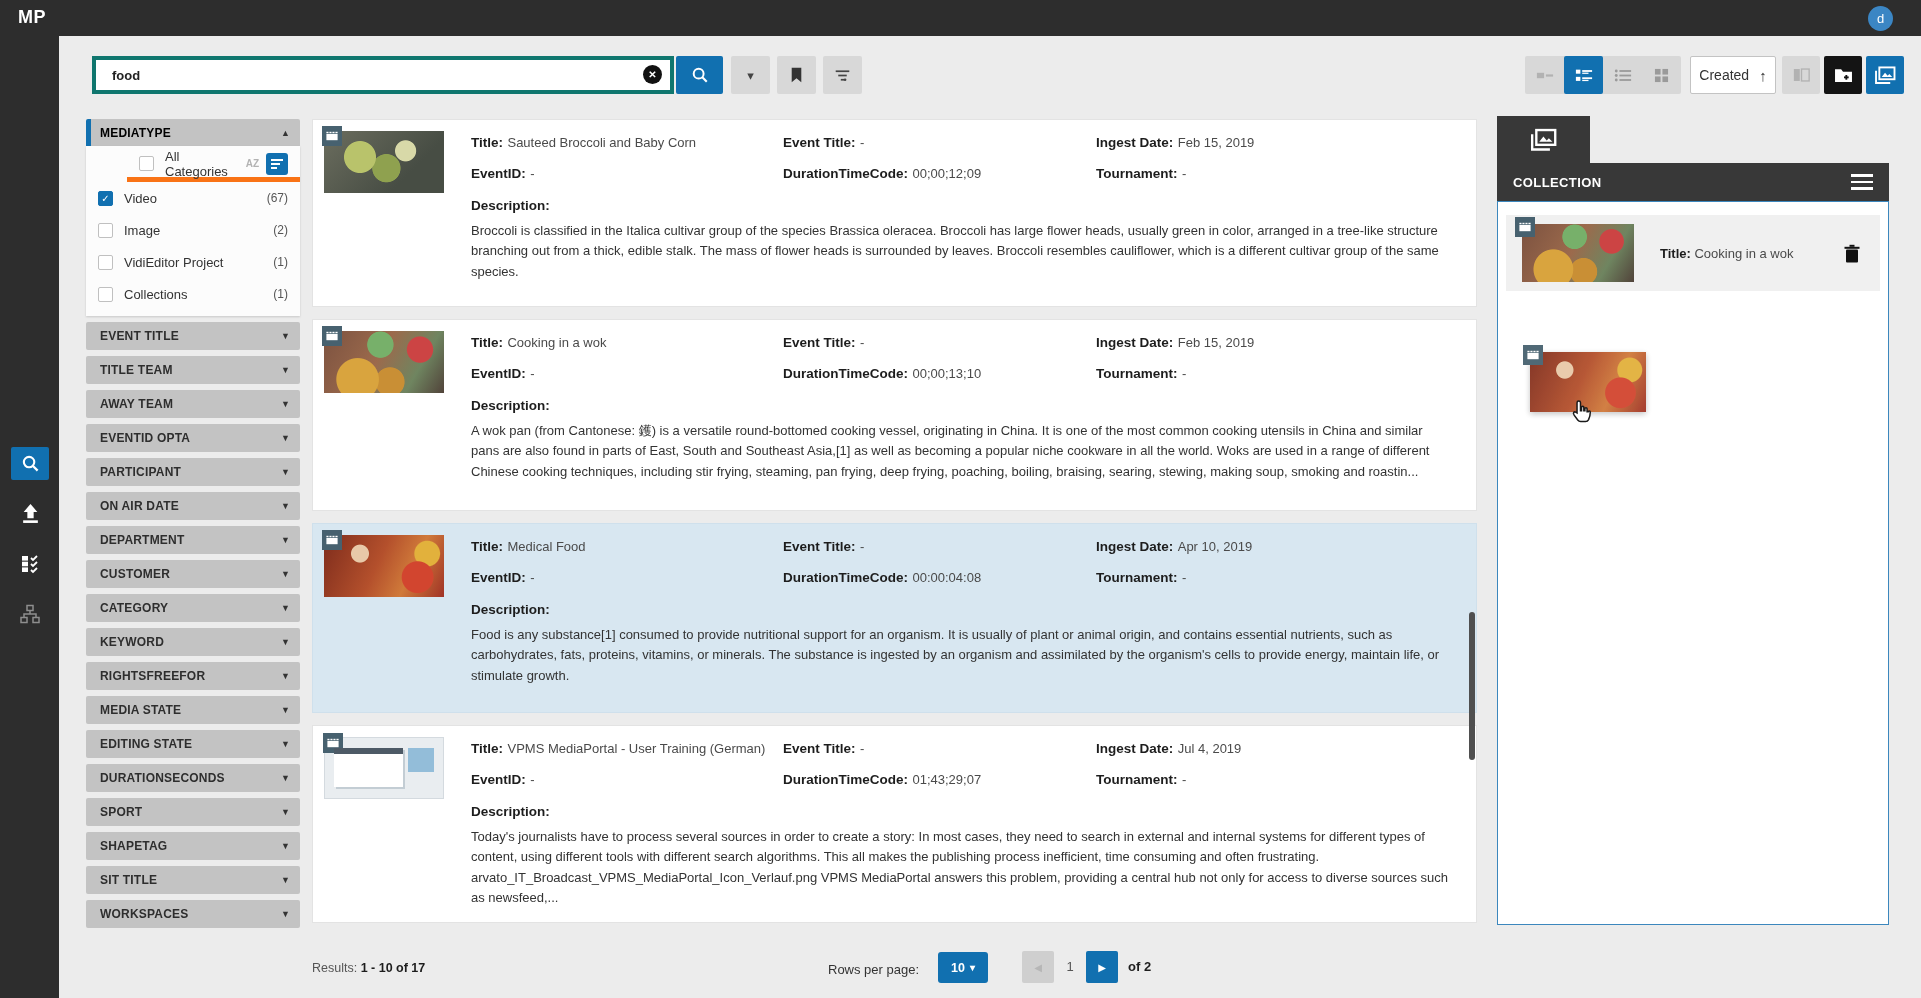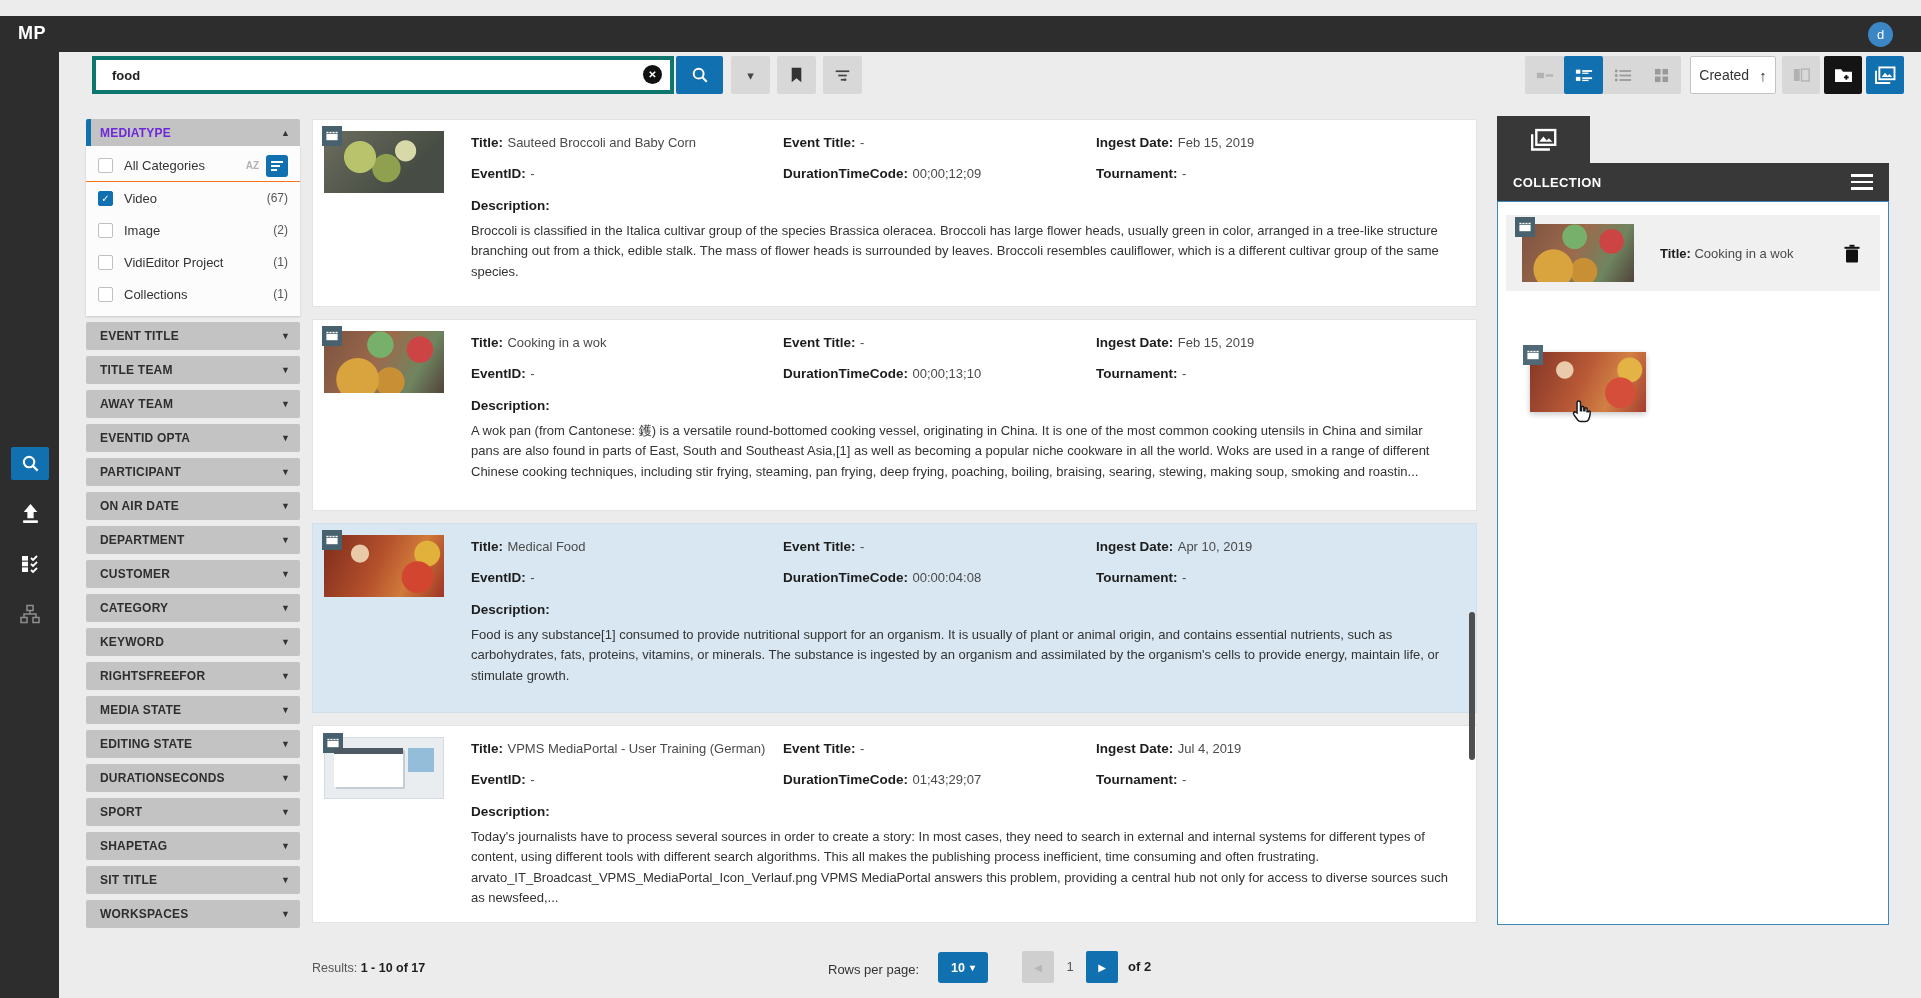--- a/index.html
+++ b/index.html
@@ -3,21 +3,21 @@
 <meta charset="utf-8">
 <style>
   * { margin:0; padding:0; box-sizing:border-box; }
   html,body { width:1921px; height:998px; }
   body {
     font-family:"Liberation Sans", sans-serif;
     background:#ececec; position:relative; overflow:hidden; color:#333;
   }
 
   
-  .topbar { position:absolute; left:0; top:16px; width:1921px; height:36px; background:#2d2d2d; z-index:5; }
+  .topbar { position:absolute; left:0; top:0; width:1921px; height:36px; background:#2d2d2d; z-index:5; }
   .logo { position:absolute; left:18px; top:7px; color:#fff; font-size:18px; font-weight:bold; letter-spacing:.5px; }
   .avatar { position:absolute; left:1868px; top:6px; width:25px; height:25px; border-radius:50%;
             background:#3b86c4; color:#fff; font-size:13px; text-align:center; line-height:25px; }
 
   
   .rail { position:absolute; left:0; top:36px; width:59px; height:962px; background:#2d2d2d; z-index:4; }
   .rail-btn { position:absolute; left:11px; width:38px; height:33px; display:flex; align-items:center; justify-content:center; border-radius:2px; }
   .rail-btn.active { background:#1170b0; }
 
   
@@ -43,25 +43,25 @@
   .created-btn { left:1690px; width:86px; gap:10px; }
   .created-btn .arrow { font-size:15px; }
   .panel-btn { left:1782px; width:38px; }
   .folder-btn { left:1824px; width:38px; }
   .coll-btn { left:1866px; width:38px; }
 
   
   .facets { position:absolute; left:86px; top:119px; width:214px; }
   .facet-head { height:27px; background:#c3c3c3; border-left:5px solid #1170b0; display:flex; align-items:center;
                 padding:0 10px 0 9px; border-radius:2px 2px 0 0; }
-  .facet-head .t { font-size:12px; font-weight:bold; color:#6d28d9; flex:1; letter-spacing:.2px; }
+  .facet-head .t { font-size:12px; font-weight:bold; color:#000000; flex:1; letter-spacing:.2px; }
   .caret { font-size:9px; color:#333; }
   .facet-body { background:#fcfcfc; box-shadow:0 1px 2px rgba(0,0,0,.15); padding:4px 0 6px; }
   .facet-item { display:flex; align-items:center; height:32px; padding:0 12px; }
-  .facet-item.sep { border-bottom:1px solid #f97316; }
+  .facet-item.sep { border-bottom:5px solid #f97316;margin-left:41px; }
   .cb { width:15px; height:15px; border:1px solid #c0c0c0; border-radius:2px; background:#fff; margin-right:11px;
         font-size:10px; line-height:14px; text-align:center; color:#fff; flex:none; }
   .cb.on { background:#1170b0; border-color:#1170b0; }
   .facet-item .il { font-size:13px; color:#333; flex:1; }
   .facet-item .cnt { font-size:12px; color:#555; }
   .az { font-size:10px; font-weight:bold; color:#b3b3b3; margin-right:7px; }
   .sortbtn { width:22px; height:22px; background:#1170b0; border-radius:3px; position:relative; }
   .sortbtn i { position:absolute; left:5px; height:2px; background:#fff; }
   .sortbtn i:nth-child(1){ top:6px; width:12px; }
   .sortbtn i:nth-child(2){ top:10px; width:9px; }

